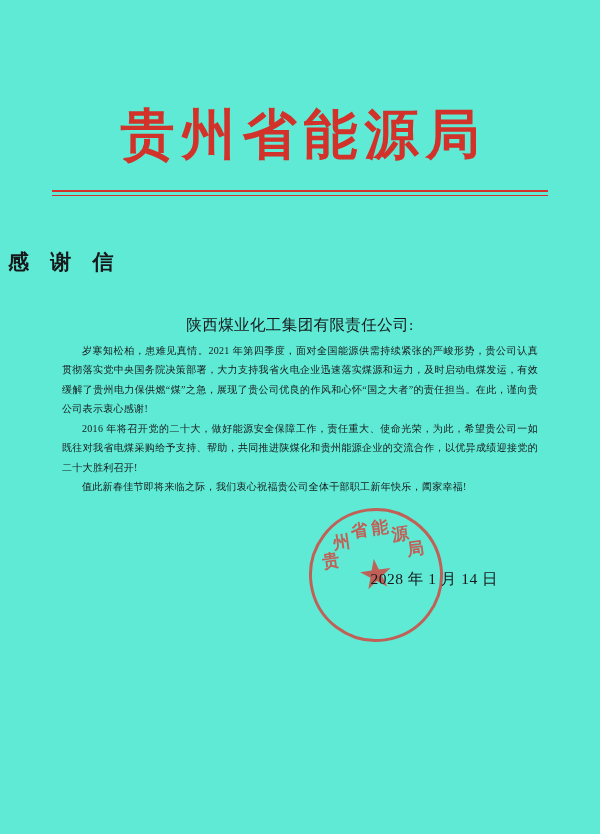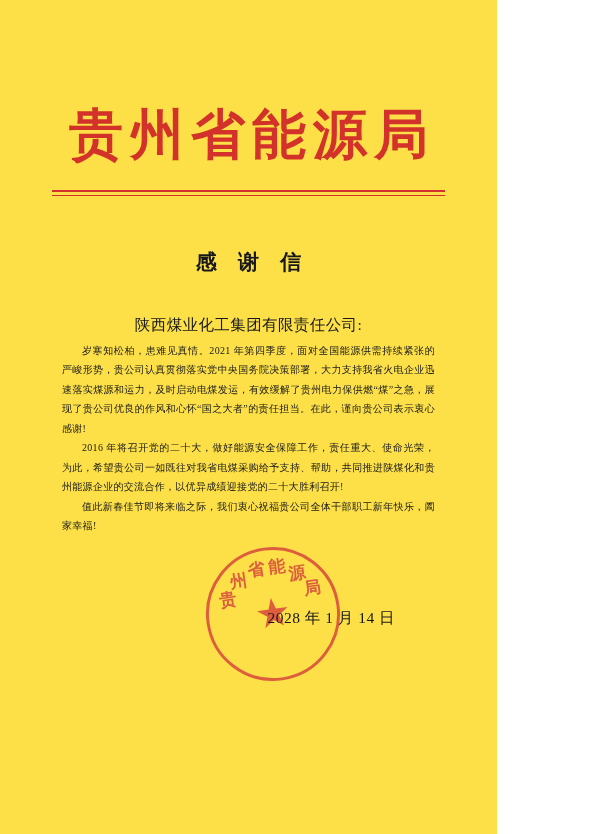--- a/index.html
+++ b/index.html
@@ -8,23 +8,23 @@
   }
   body {
     width: 600px;
     height: 834px;
     background: #ffffff;
     font-family: "Liberation Serif", "DejaVu Serif", serif;
     overflow: hidden;
   }
   .page {
     position: relative;
-    width: 497px;
+    width: 600px;
     height: 834px;
-    background: #fde047;
+    background: #5eead4;
     box-sizing: border-box;
   }
   .letterhead {
     text-align: center;
     padding-top: 104px;
   }
   .letterhead-title {
     color: #d2322a;
     font-family: "Liberation Serif", "DejaVu Serif", serif;
     font-weight: bold;
@@ -41,21 +41,21 @@
   .rule-thick {
     height: 2.4px;
     background: #d2322a;
   }
   .rule-thin {
     height: 1px;
     background: #d2322a;
     margin-top: 3px;
   }
   .doc-title {
-    text-align: center;
+    text-align: left;
     margin-top: 52px;
     font-size: 21px;
     font-weight: bold;
     letter-spacing: 8px;
     text-indent: 8px;
     color: #16171a;
   }
   .body-area {
     margin-top: 34px;
     padding: 0 62px 0 62px;

